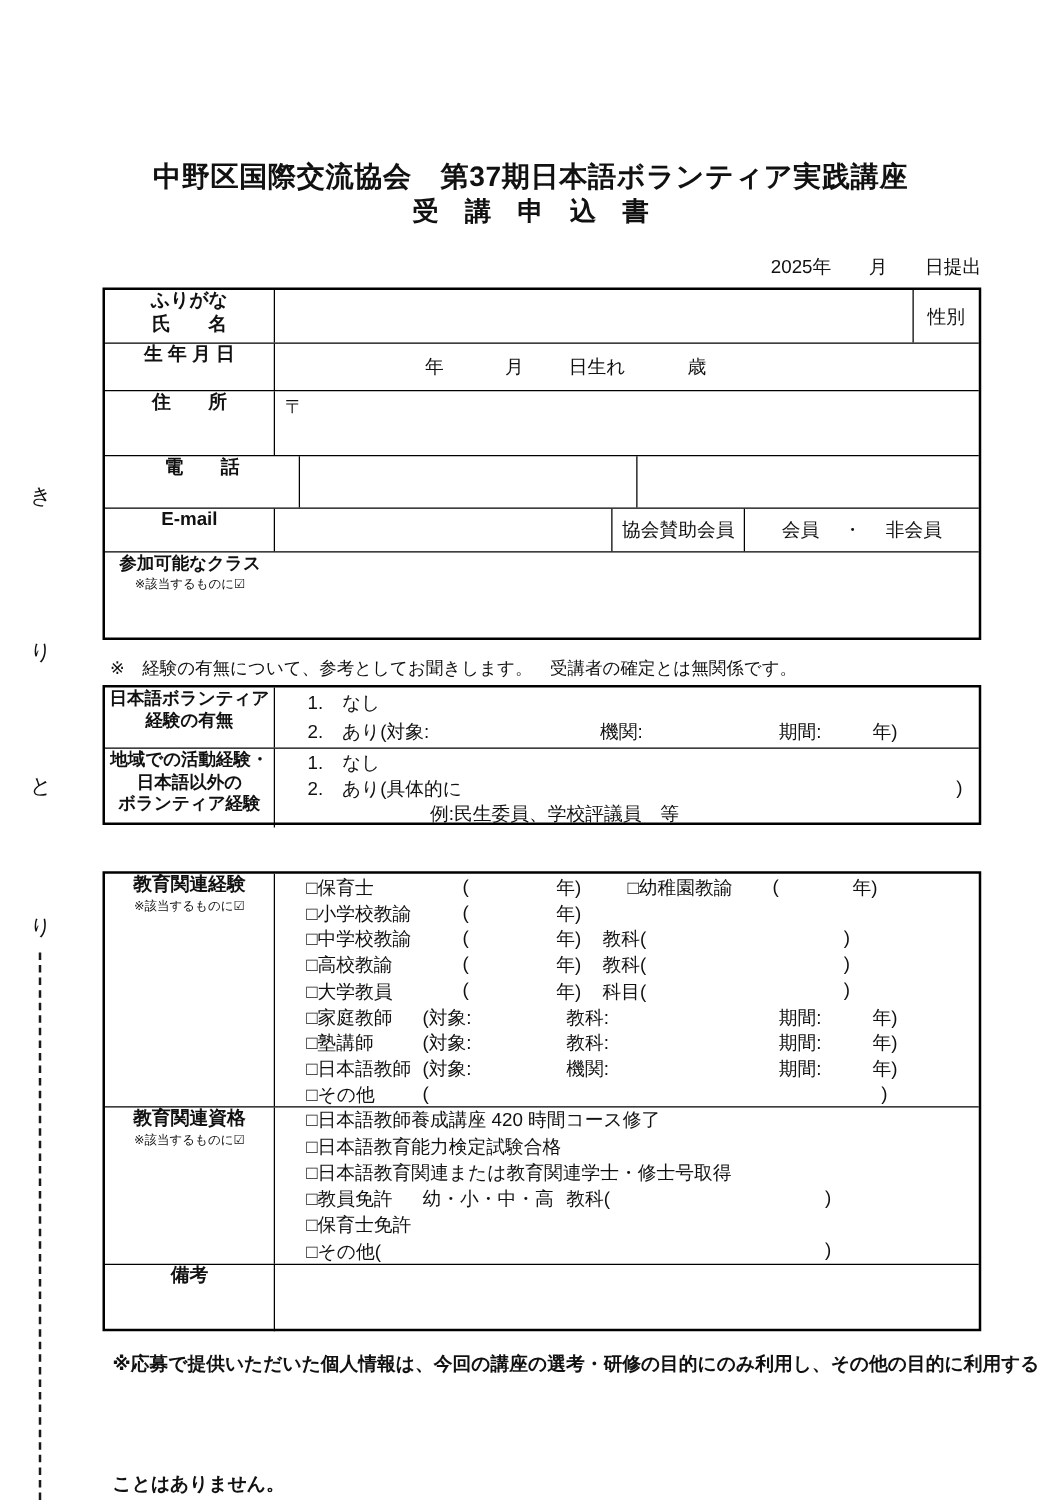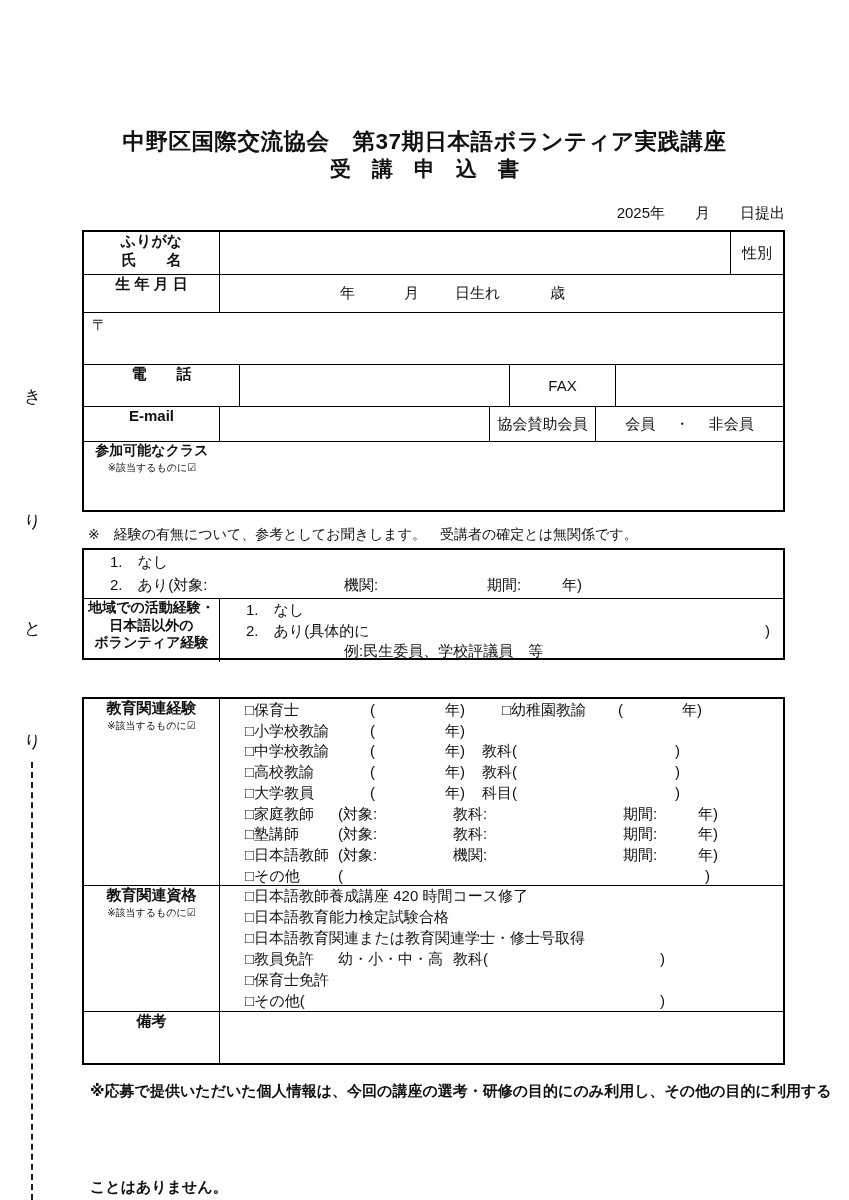--- a/index.html
+++ b/index.html
@@ -80,30 +80,32 @@
       <span>生 年 月 日</span>
     </div>
     <div class="td" style="flex:1">
         <span class="seg" style="left: 120px; top: 9px;">年</span>
         <span class="seg" style="left: 184px; top: 9px;">月</span>
         <span class="seg" style="left: 235px; top: 9px;">日生れ</span>
         <span class="seg" style="left: 330px; top: 9px;">歳</span>
       </div>
   </div>
   <div class="tr" style="height:52px">
+    <div class="td lab" style="width:136px">
+      <span>住　　所</span>
+    </div>
     <div class="td" style="flex:1">
         <span class="seg" style="left: 8px; top: 3px;">〒</span>
       </div>
   </div>
   <div class="tr" style="height:42px">
     <div class="td lab" style="width:156px">
       <span>電　　話</span>
     </div>
     <div class="td" style="width:270px"></div>
-    <div class="td cc" style="width:106px">FAX</div>
     <div class="td" style="flex:1"></div>
   </div>
   <div class="tr" style="height:35px">
     <div class="td lab" style="width:136px">
       <span>E-mail</span>
     </div>
     <div class="td" style="width:270px"></div>
     <div class="td cc" style="width:106px">協会賛助会員</div>
     <div class="td cc" style="flex:1">会員　 ・ 　非会員</div>
   </div>
@@ -112,20 +114,24 @@
       <span>参加可能なクラス</span>
       <span class="note">※該当するものに☑</span>
     </div>
   </div>
 </div>
 
 <div class="note-line">※　経験の有無について、参考としてお聞きします。　受講者の確定とは無関係です。</div>
 
 <div class="tbl" style="top:548px;height:112px">
   <div class="tr" style="height:49px">
+    <div class="td lab" style="width:136px;font-size:14px">
+      <span>日本語ボランティア</span>
+      <span>経験の有無</span>
+    </div>
     <div class="td" style="flex:1">
         <span class="seg" style="left: 26px; top: 3px;">1.　なし</span>
         <span class="seg" style="left: 26px; top: 26px;">2.　あり(対象:</span>
         <span class="seg" style="left: 260px; top: 26px;">機関:</span>
         <span class="seg" style="left: 403px; top: 26px;">期間:</span>
         <span class="seg" style="left: 478px; top: 26px;">年)</span>
       </div>
   </div>
   <div class="tr" style="height:63px">
     <div class="td lab" style="width:136px;font-size:14px">

